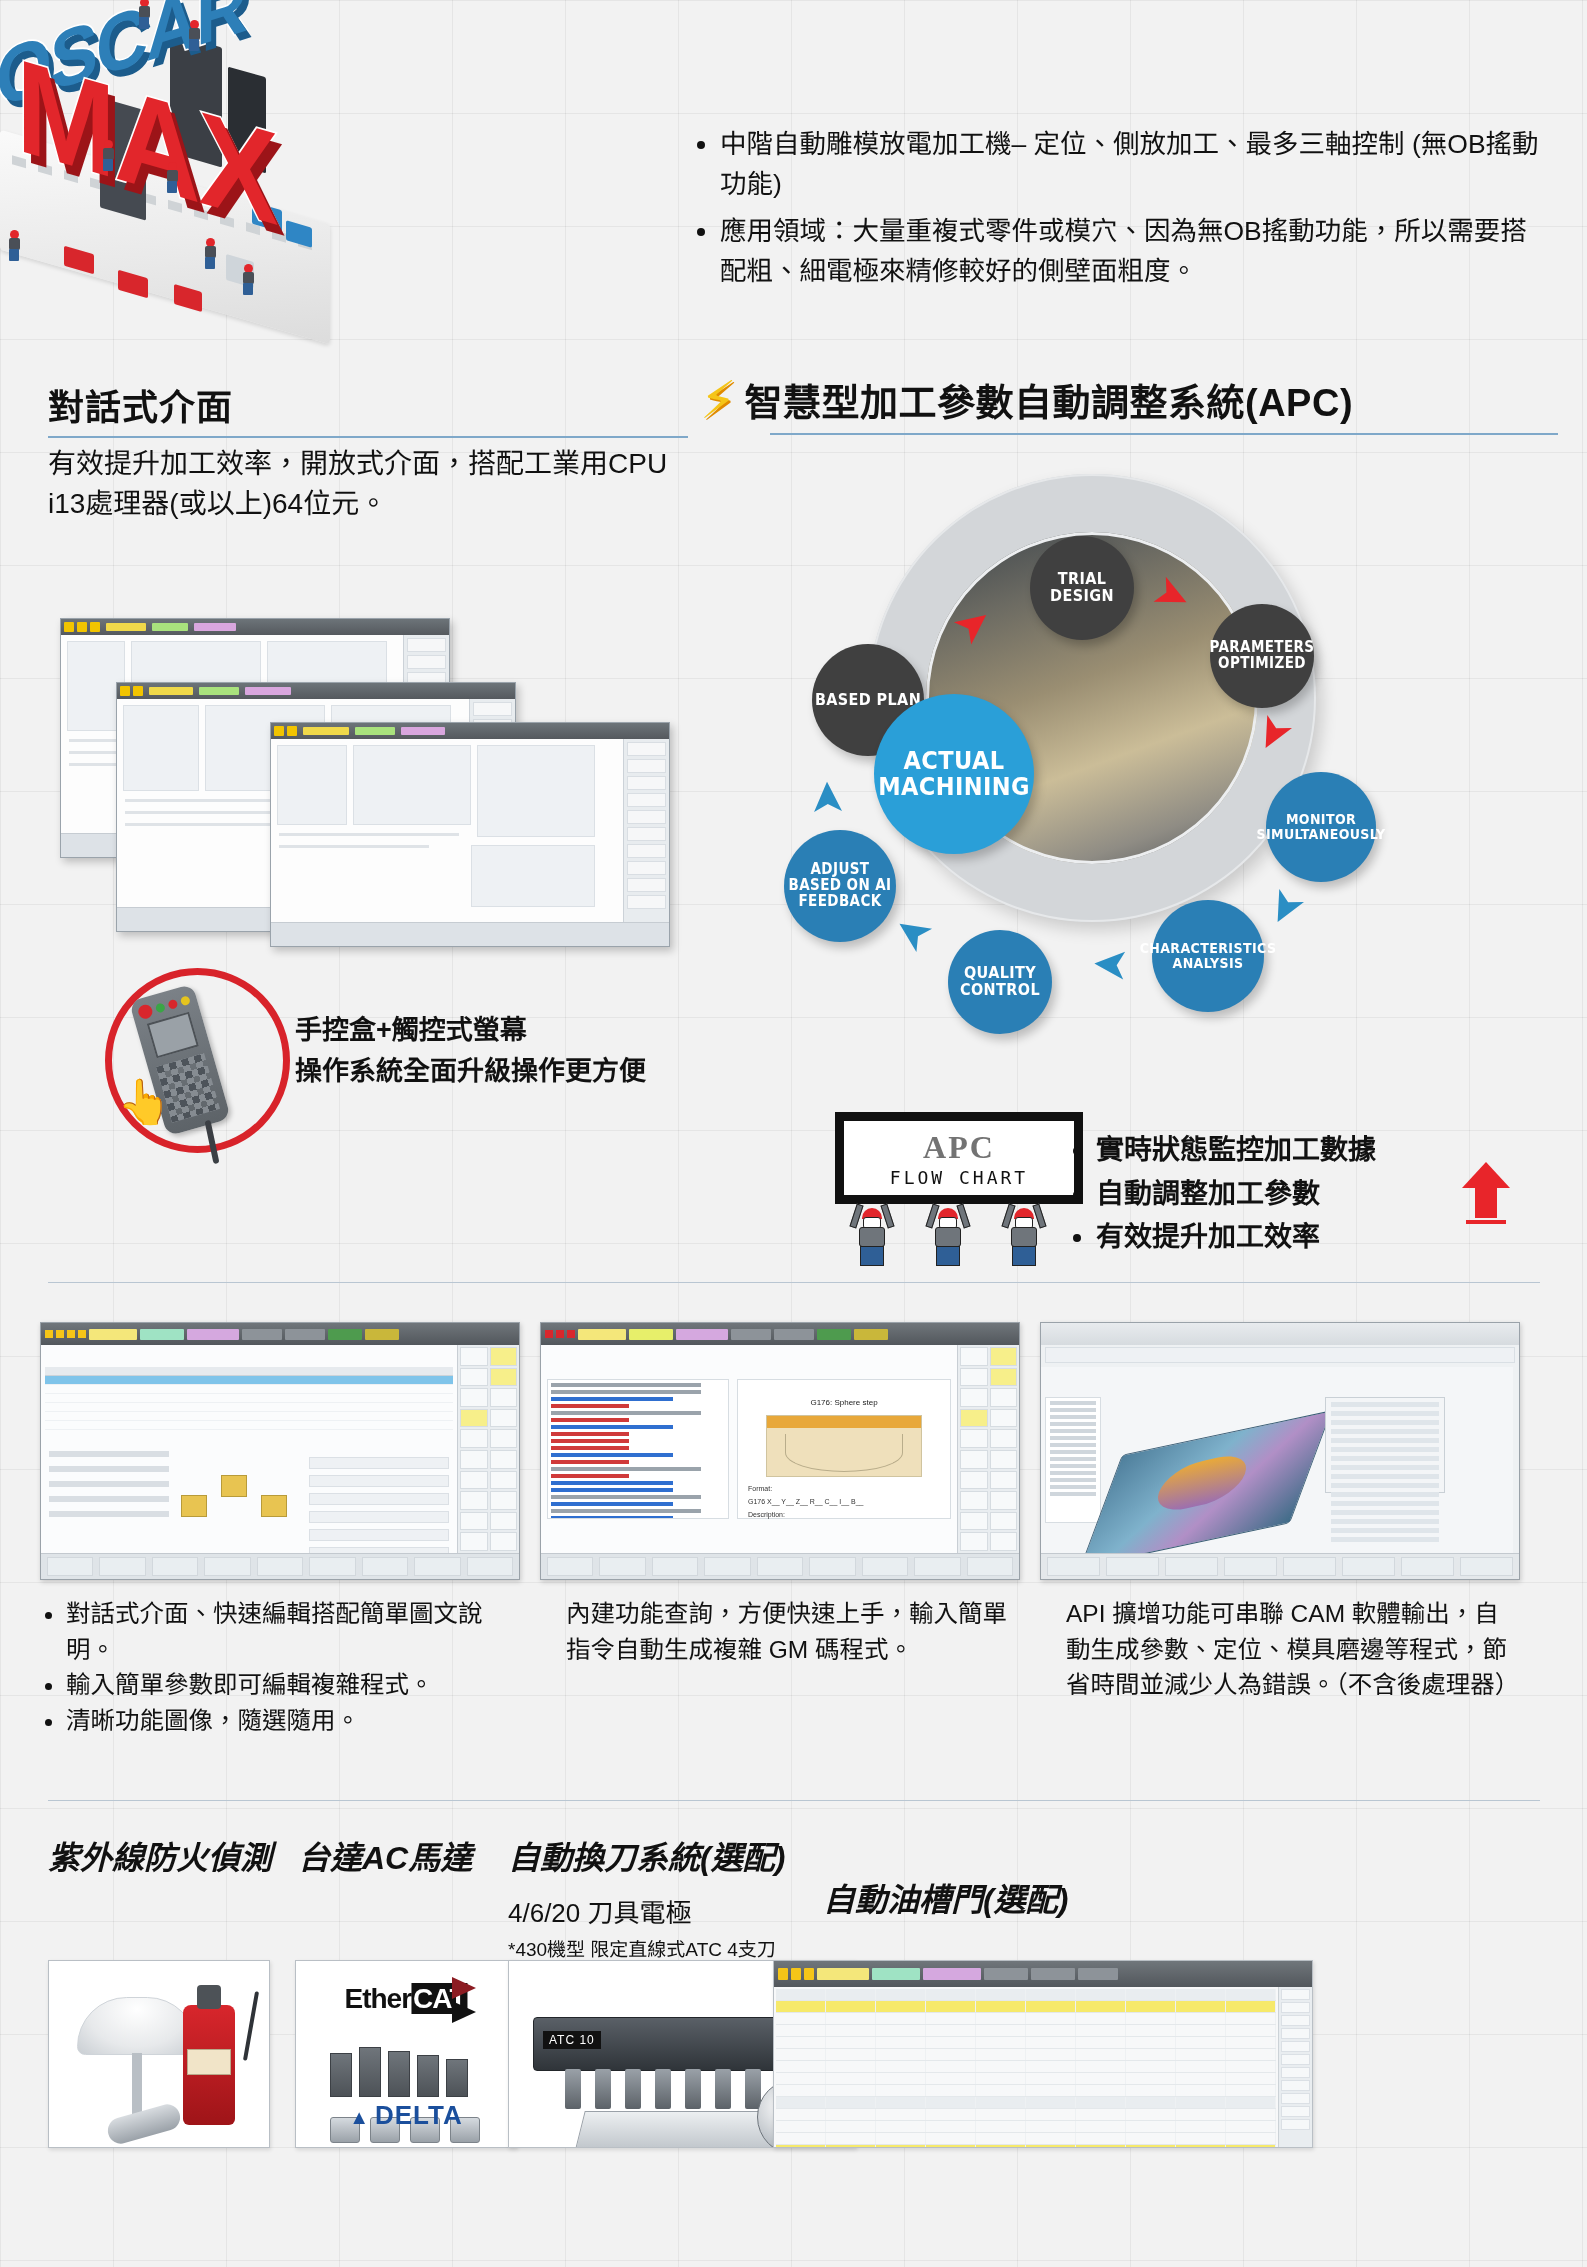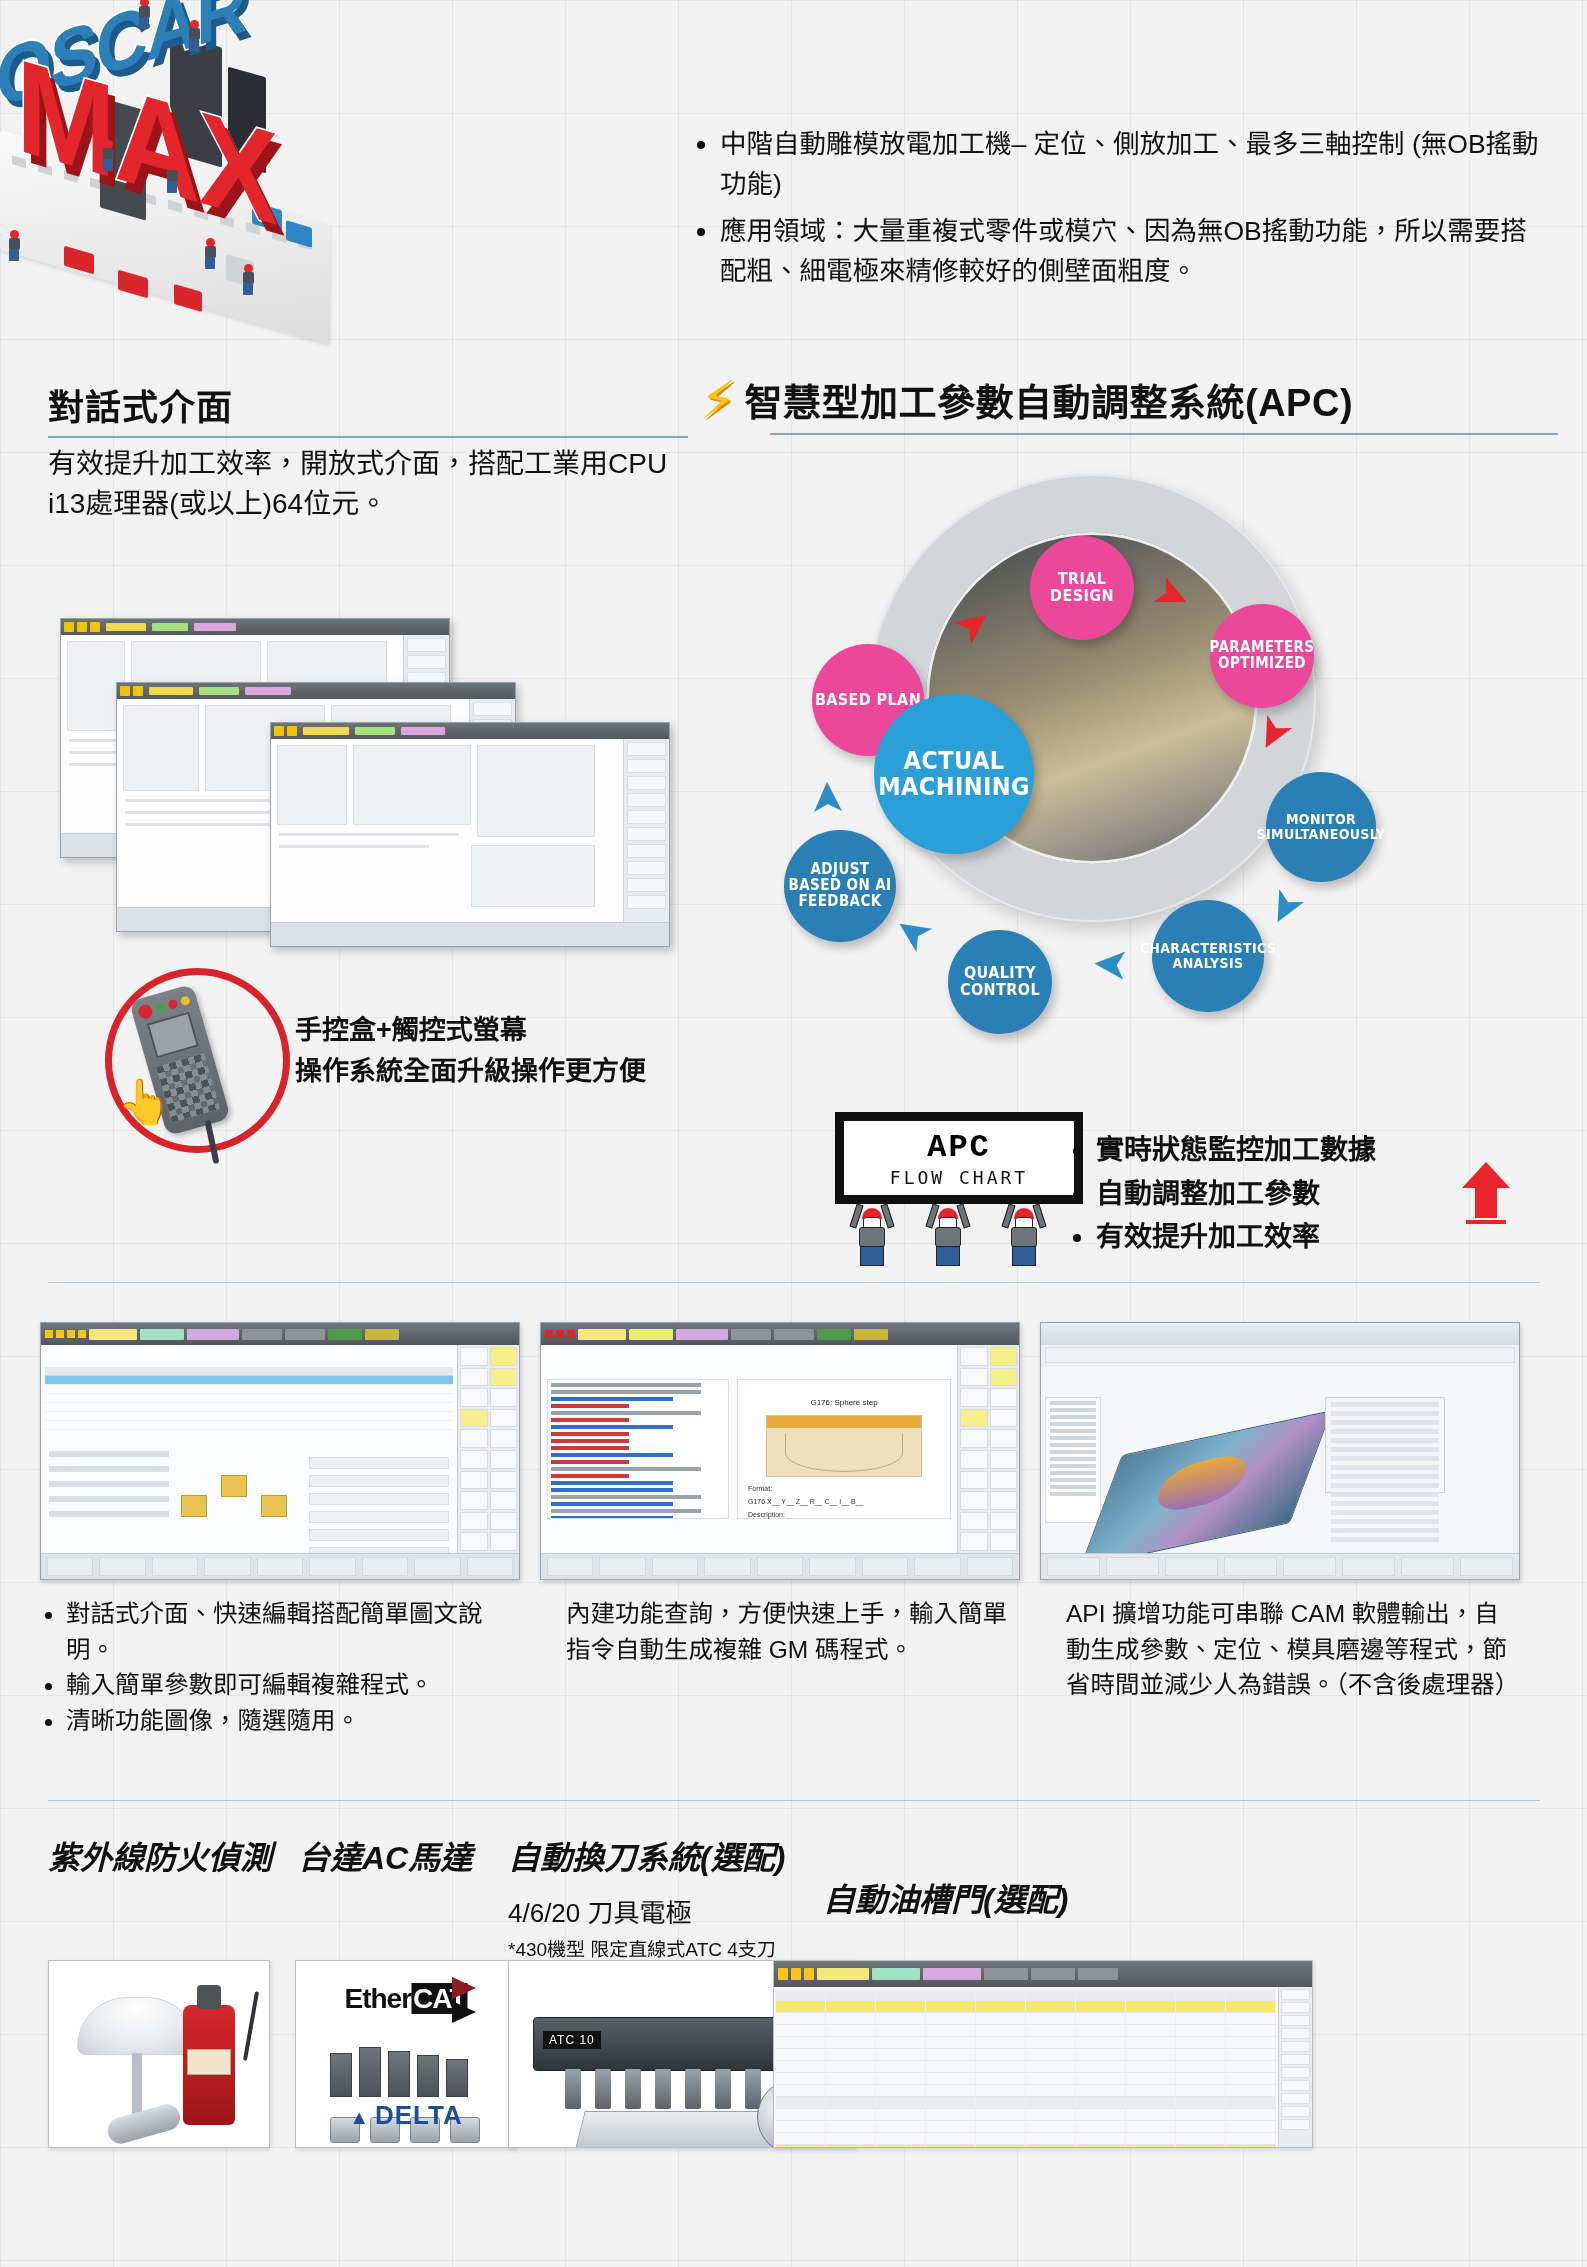--- a/index.html
+++ b/index.html
@@ -165,35 +165,35 @@
       linear-gradient(160deg,#3b434b 0%,#6b6a62 22%,#9a8e72 45%,#cbbd98 65%,#8f8c84 85%,#4d5259 100%);
     box-shadow:inset 0 0 0 3px #eceef0;
   }
   .node{
     position:absolute; border-radius:50%; display:flex; align-items:center; justify-content:center;
     text-align:center; color:#fff; font-weight:bold; line-height:1.05;
     box-shadow:4px 6px 10px rgba(0,0,0,.22);
     font-family:"DejaVu Sans Condensed","Liberation Sans",sans-serif;
     letter-spacing:.4px;
   }
-  .node.red{ background:#ec4899; }
+  .node.red{ background:#404040; }
   .node.blue{ background:#2a7fb5; }
   .node.lblue{ background:#2a9fd8; }
   .arrow{ position:absolute; font-size:44px; line-height:1; font-weight:bold; }
   .arrow.red{ color:#e8252a; }
   .arrow.blue{ color:#2a8ec4; }
 
   
   .flowsign{ position:absolute; left:835px; top:1112px; width:260px; height:150px; }
   .sign-board{
     position:absolute; left:0; top:0; width:248px; height:92px;
     background:#fff; border:9px solid #111;
     display:flex; flex-direction:column; align-items:center; justify-content:center;
   }
-  .sign-board .t1{ font-family:Liberation Mono, monospace; font-weight:bold; font-size:32px; letter-spacing:2px; color:#000000; }
+  .sign-board .t1{ font-family:Liberation Serif, serif; font-weight:bold; font-size:32px; letter-spacing:2px; color:#737373; }
   .sign-board .t2{ font-family:"DejaVu Sans Mono","Liberation Mono",monospace; font-size:18px; letter-spacing:3px; color:#111; margin-top:1px; }
   .sign-men{ position:absolute; left:16px; top:88px; display:flex; gap:34px; }
   .man{ position:relative; width:42px; height:66px; }
   .man .helmet{ position:absolute; left:11px; top:8px; width:20px; height:11px; background:#e2262b; border-radius:10px 10px 0 0; }
   .man .face{ position:absolute; left:12px; top:17px; width:18px; height:12px; background:#fff; border:1px solid #222; border-radius:3px; }
   .man .torso{ position:absolute; left:8px; top:27px; width:26px; height:20px; background:#6f757b; border:1px solid #222; border-radius:3px; }
   .man .arml,.man .armr{ position:absolute; top:4px; width:7px; height:24px; background:#6f757b; border:1px solid #222; }
   .man .arml{ left:2px; transform:rotate(18deg); }
   .man .armr{ right:2px; transform:rotate(-18deg); }
   .man .legs{ position:absolute; left:9px; top:46px; width:24px; height:20px; background:#2f5f96; border:1px solid #222; }

